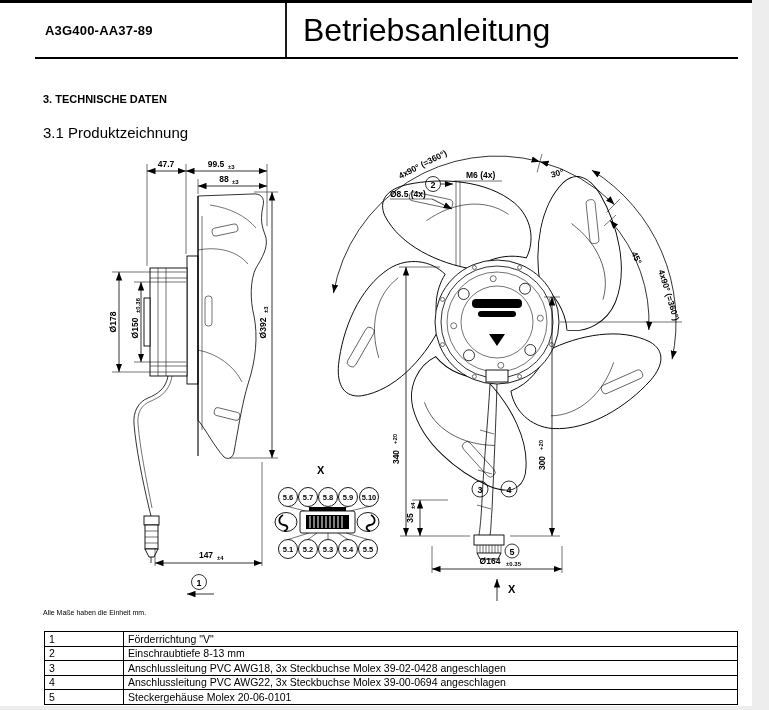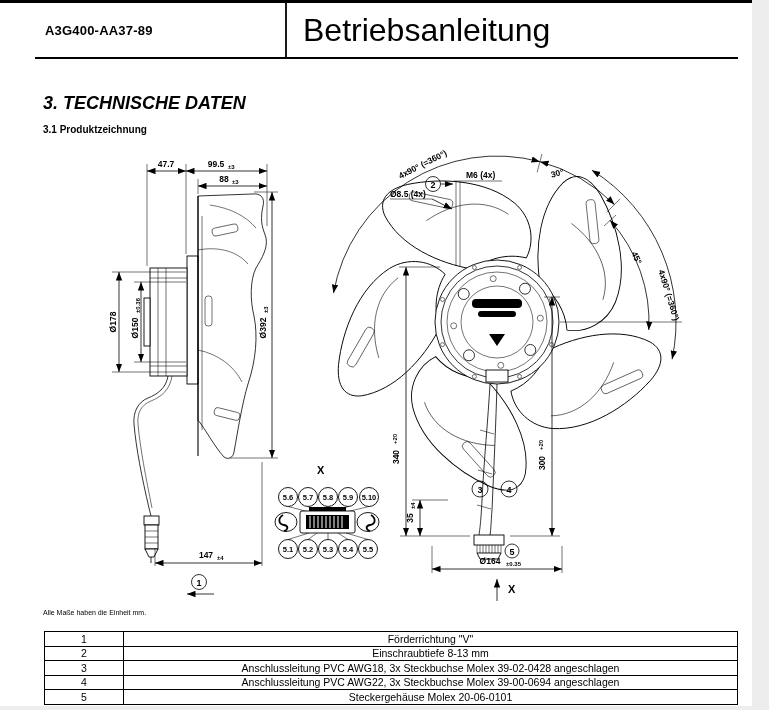--- a/index.html
+++ b/index.html
@@ -1,27 +1,27 @@
 <!DOCTYPE html>
 <html><head>
 <meta charset="utf-8">
 <style>
   html,body{margin:0;padding:0;background:#fff;}
   .page{position:relative;width:769px;height:710px;background:#fff;overflow:hidden;
-        font-family:"Liberation Sans",sans-serif;color:#000;text-align:center;}
+        font-family:"Liberation Sans",sans-serif;color:#000;}
   .topbar{position:absolute;left:0;top:0;width:769px;height:3px;background:#000;}
   .edge-r{position:absolute;right:0;top:0;width:17px;height:710px;background:#ededed;}
   .edge-b{position:absolute;left:0;bottom:0;width:769px;height:4px;background:#ededed;}
   .header{position:absolute;left:35px;top:3px;width:703px;height:54px;border-bottom:2px solid #000;display:flex;}
   .hcell-left{width:250px;border-right:2px solid #1a1a1a;display:flex;align-items:center;}
   .hcell-left span{font-size:13px;font-weight:bold;padding-left:10px;letter-spacing:.2px;}
   .hcell-right{flex:1;display:flex;align-items:center;}
   .hcell-right span{font-size:32px;padding-left:16px;}
-  .h1{position:absolute;left:43px;top:93px;font-size:18px;font-weight:bold;font-style:italic;}
-  .h2{position:absolute;left:43px;top:124px;font-size:10px;font-weight:bold;}
+  .h1{position:absolute;left:43px;top:93px;font-size:11px;font-weight:bold;}
+  .h2{position:absolute;left:43px;top:124px;font-size:15px;font-weight:normal;}
   .note{position:absolute;left:43px;top:609px;font-size:7px;}
   svg{position:absolute;left:0;top:0;}
   svg text{stroke:none;fill:#000;}
   .ln{stroke:#000;stroke-width:.8;fill:none;}
   .lt{stroke:#000;stroke-width:.55;fill:none;}
   .lm{stroke:#000;stroke-width:1.1;fill:none;}
   .shape{stroke:#000;stroke-width:.9;fill:#fff;}
   .blk{fill:#000;stroke:none;}
   .dim{font:bold 8.5px "Liberation Sans",sans-serif;}
   .dimS{font:bold 6px "Liberation Sans",sans-serif;}

